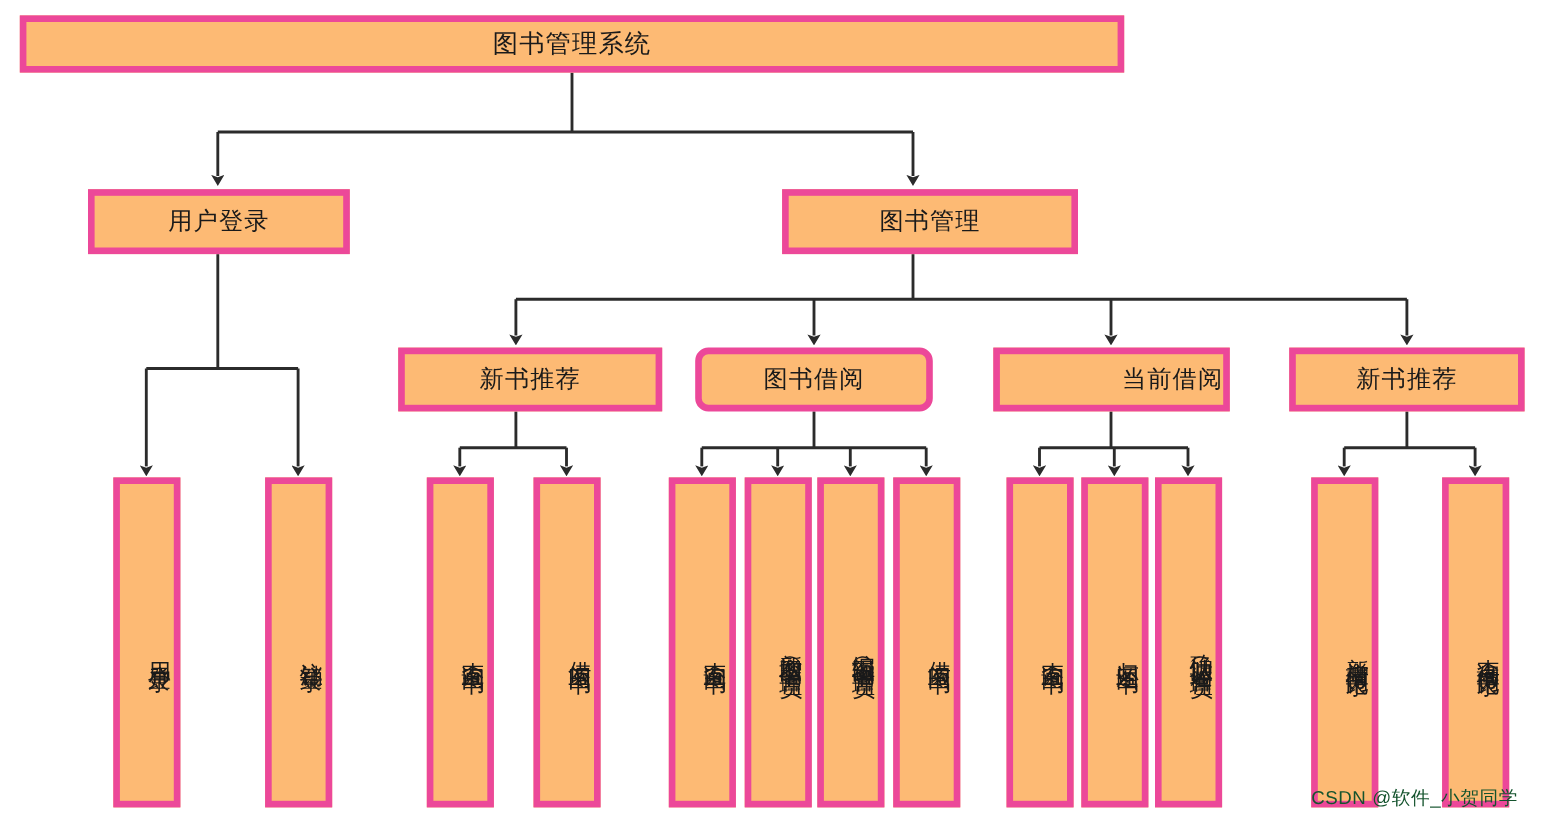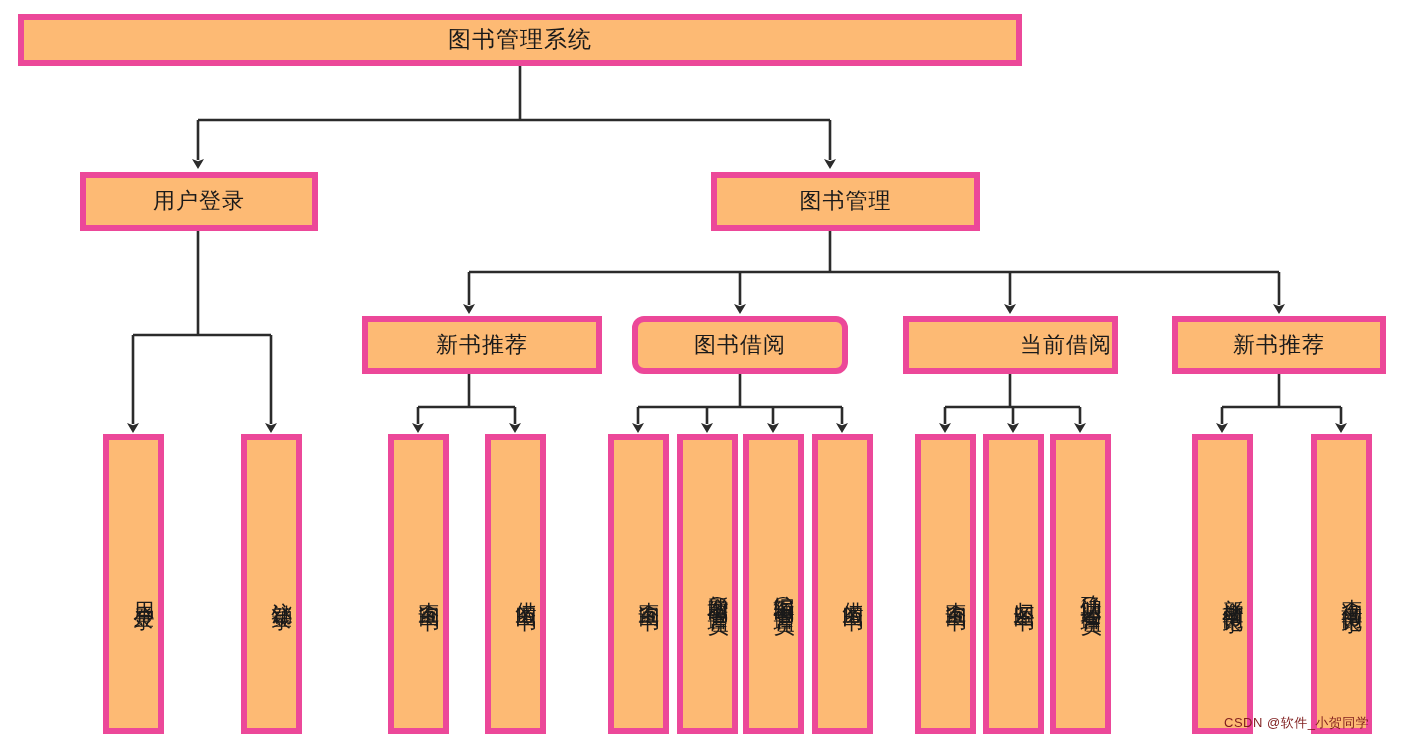--- a/index.html
+++ b/index.html
@@ -56,26 +56,25 @@
     justify-content: center;
   }
   .node-label {
     display: block;
     white-space: pre-line;
   }
   .watermark {
     position: absolute;
     left: 1192px;
     top: 714px;
-    font-size: 13px;
-    color: #7f1d1d;
+    font-size: 17px;
+    color: #14532d;
     letter-spacing: 0.5px;
     z-index: 3;
     white-space: nowrap;
-    padding-left: 32px;
   }
 </style>
 </head>
 <body>
 
 <div id="canvas">
 
   <svg id="edges" viewBox="0 0 1405 747" width="1405" height="747" xmlns="http://www.w3.org/2000/svg">
     <defs>
       <marker id="arrow" markerWidth="10" markerHeight="12" refX="1" refY="6" orient="auto" markerUnits="userSpaceOnUse">

